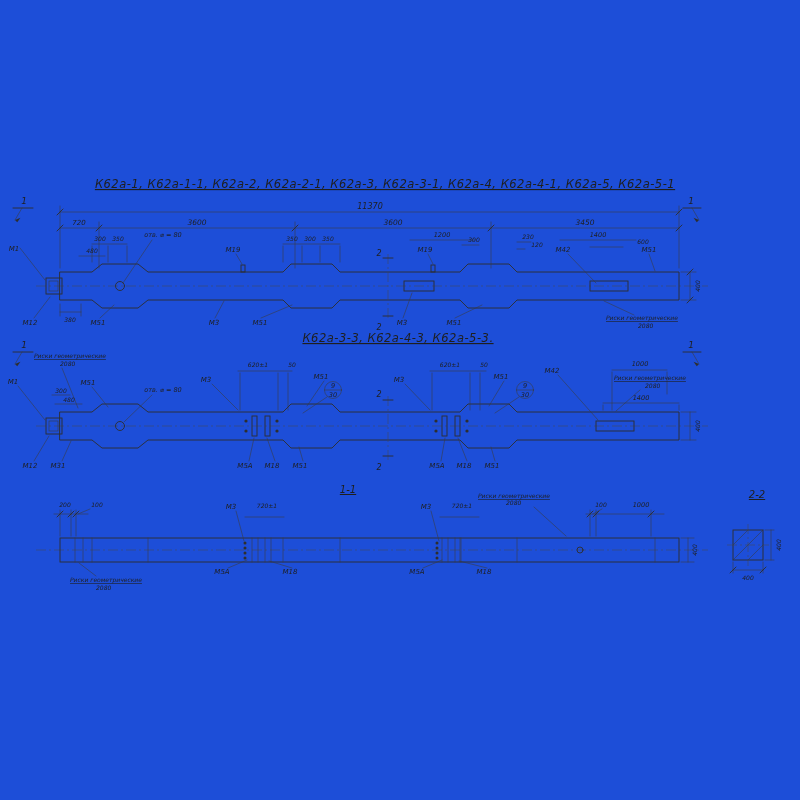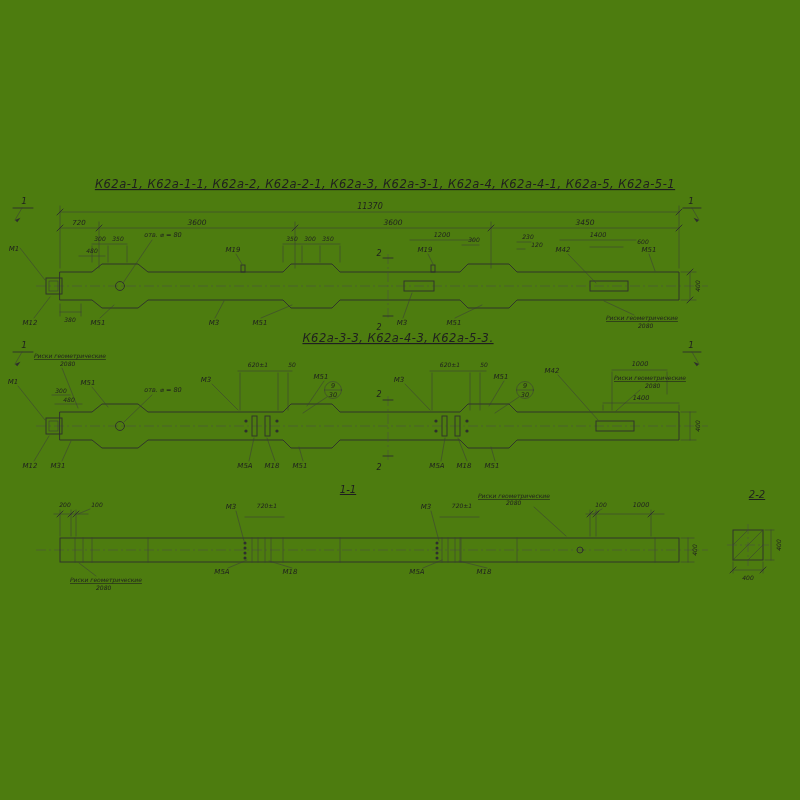--- a/index.html
+++ b/index.html
@@ -1,17 +1,17 @@
 <!DOCTYPE html>
 <html><head>
 <meta charset="utf-8">
 <title>drawing</title>
 <style>
   html,body{margin:0;padding:0;background:#ffffff;}
-  .sheet{width:800px;height:800px;background:#4d7c0f;position:relative;overflow:hidden;}
+  .sheet{width:800px;height:800px;background:#1d4ed8;position:relative;overflow:hidden;}
   svg{display:block;}
   svg text{fill:#1f1f1f;font-family:"DejaVu Sans",sans-serif;font-style:italic;}
   .ln{stroke:#2e2e2e;stroke-width:0.9;fill:none;stroke-linecap:round;}
   .thin{stroke:#3a3a3a;stroke-width:0.55;fill:none;stroke-linecap:round;}
   .axis{stroke:#4a4a4a;stroke-width:0.5;fill:none;stroke-dasharray:10 3 2 3;}
   .dot{fill:#2e2e2e;stroke:none;}
   .title{font-size:11.5px;text-anchor:middle;letter-spacing:0.5px;text-decoration:underline;}
   .subtitle{font-size:10px;text-anchor:middle;text-decoration:underline;}
 </style>
 </head>

